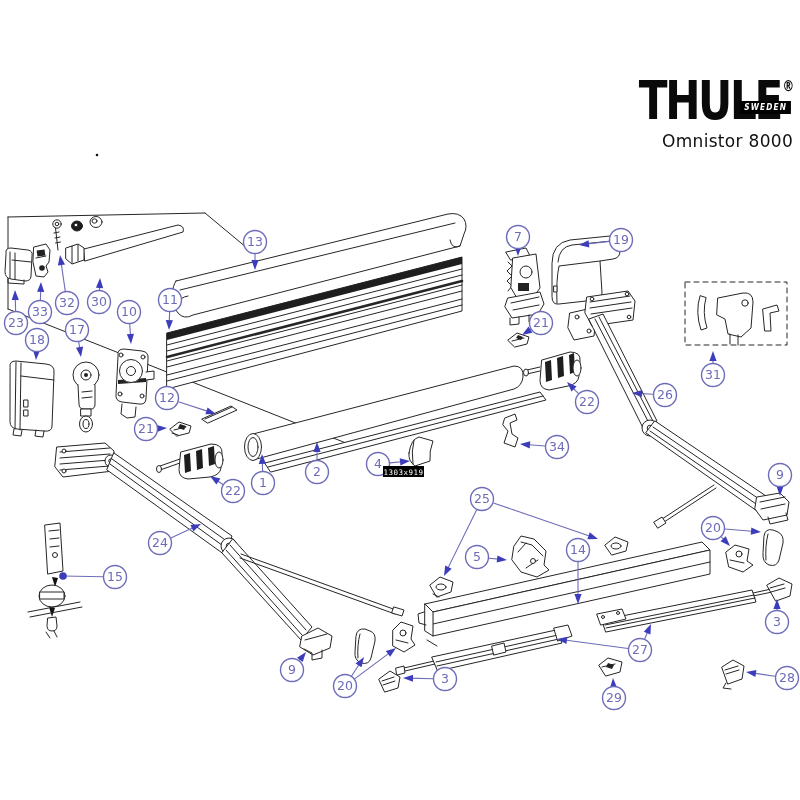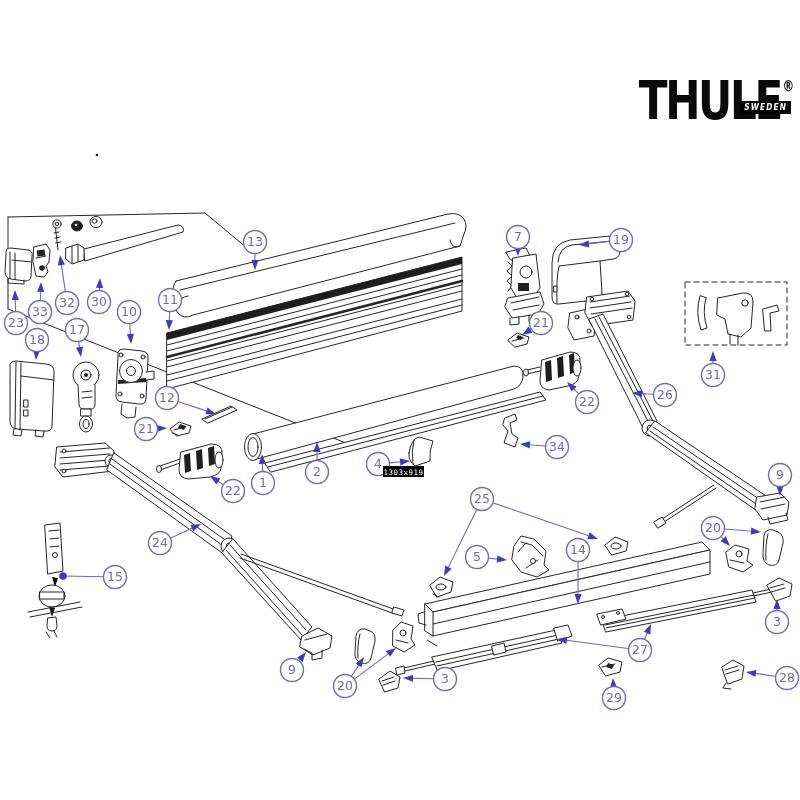--- a/index.html
+++ b/index.html
@@ -568,15 +568,16 @@
       </g>
 
     <g>
       <rect x="383" y="466" width="41" height="11" fill="#000" stroke="none"></rect>
       <text x="403.5" y="474.5" text-anchor="middle" font-size="7.5" fill="#fff" font-family="DejaVu Sans Mono, monospace" letter-spacing="0.5">1303x919</text>
     </g>
   </svg>
 
   <div class="logo">
     <div class="thule"><span>THULE</span><span class="reg">®</span><span class="sweden">SWEDEN</span></div>
+    <div class="product">Omnistor 8000</div>
   </div>
 
 </div>
 
 </body></html>

